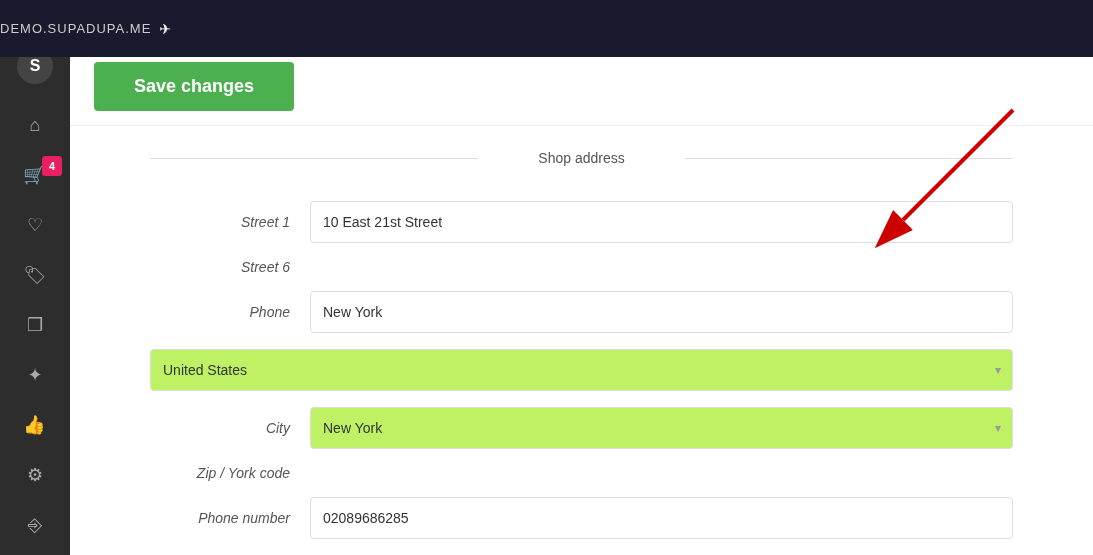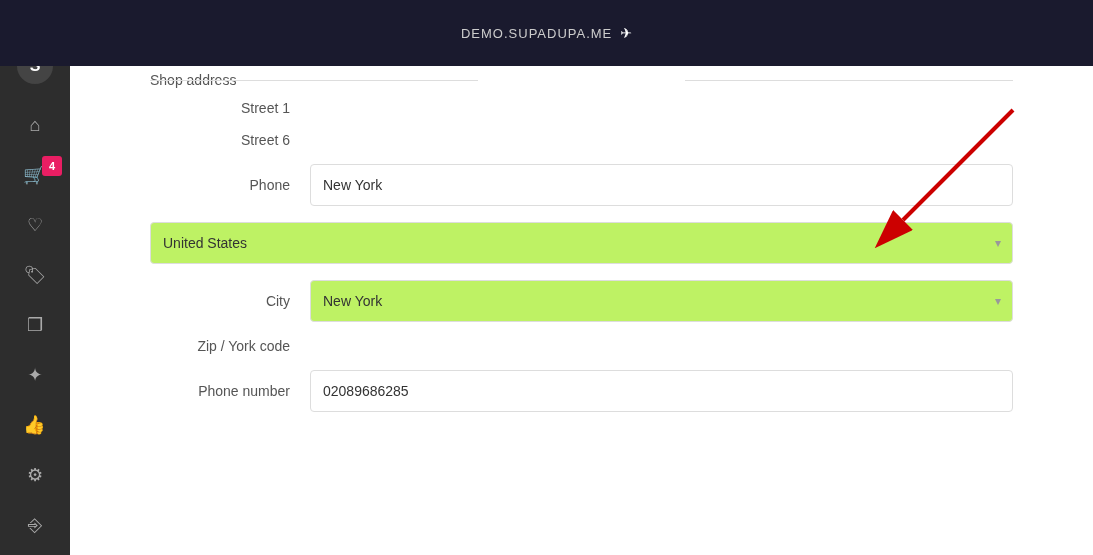--- a/index.html
+++ b/index.html
@@ -2,25 +2,25 @@
 <html><head>
   <meta charset="utf-8">
   <style>
     * { margin: 0; padding: 0; box-sizing: border-box; }
     body { font-family: -apple-system, BlinkMacSystemFont, 'Segoe UI', sans-serif; background: #f5f5f5; display: flex; width: 1093px; height: 555px; overflow: hidden; }
 
     
     .top-banner {
       position: absolute;
       top: 0; left: 0; right: 0;
-      height: 66px;
+      height: 57px;
       background: #1a1a2e;
       display: flex;
       align-items: center;
-      justify-content: center;
+      justify-content: flex-start;
       z-index: 100;
     }
     .top-banner-text {
       color: #ccc;
       font-size: 13px;
       letter-spacing: 1px;
     }
     .top-banner-icon {
       color: white;
       margin-left: 8px;
@@ -103,24 +103,24 @@
       font-weight: 600;
       border-radius: 4px;
       cursor: pointer;
     }
 
     
     .form-section {
       padding: 24px 80px;
     }
     .section-title {
-      text-align: left;
+      text-align: center;
       color: #555;
       font-size: 14px;
-      margin-bottom: 12px;
+      margin-bottom: 35px;
       position: relative;
     }
     .section-title::before,
     .section-title::after {
       content: '';
       position: absolute;
       top: 50%;
       width: 38%;
       height: 1px;
       background: #ddd;
@@ -133,20 +133,21 @@
       align-items: center;
       margin-bottom: 16px;
     }
     .form-label {
       width: 160px;
       text-align: right;
       padding-right: 20px;
       color: #555;
       font-size: 14px;
       flex-shrink: 0;
+      font-style: italic;
     }
     .form-input {
       flex: 1;
       height: 42px;
       border: 1px solid #ddd;
       border-radius: 4px;
       padding: 0 12px;
       font-size: 14px;
       color: #333;
       outline: none;
@@ -214,26 +215,30 @@
   </div>
   <div class="sidebar-item">
     <span class="sidebar-icon">⚙</span>
   </div>
   <div class="sidebar-item">
     <span class="sidebar-icon">⎆</span>
   </div>
 </div>
 
 <div class="main">
+  <div class="header-bar">
+    <button class="save-btn">Save changes</button>
+  </div>
 
   <div class="form-section">
     <div class="section-title">Shop address</div>
 
     <div class="form-row">
       <label class="form-label">Street 1</label>
+      <input class="form-input" type="text" value="10 East 21st Street" style="">
     </div>
 
     <div class="form-row">
       <label class="form-label">Street 6</label>
     </div>
 
     <div class="form-row">
       <label class="form-label">Phone</label>
       <input class="form-input" type="text" value="New York" style="">
     </div>

